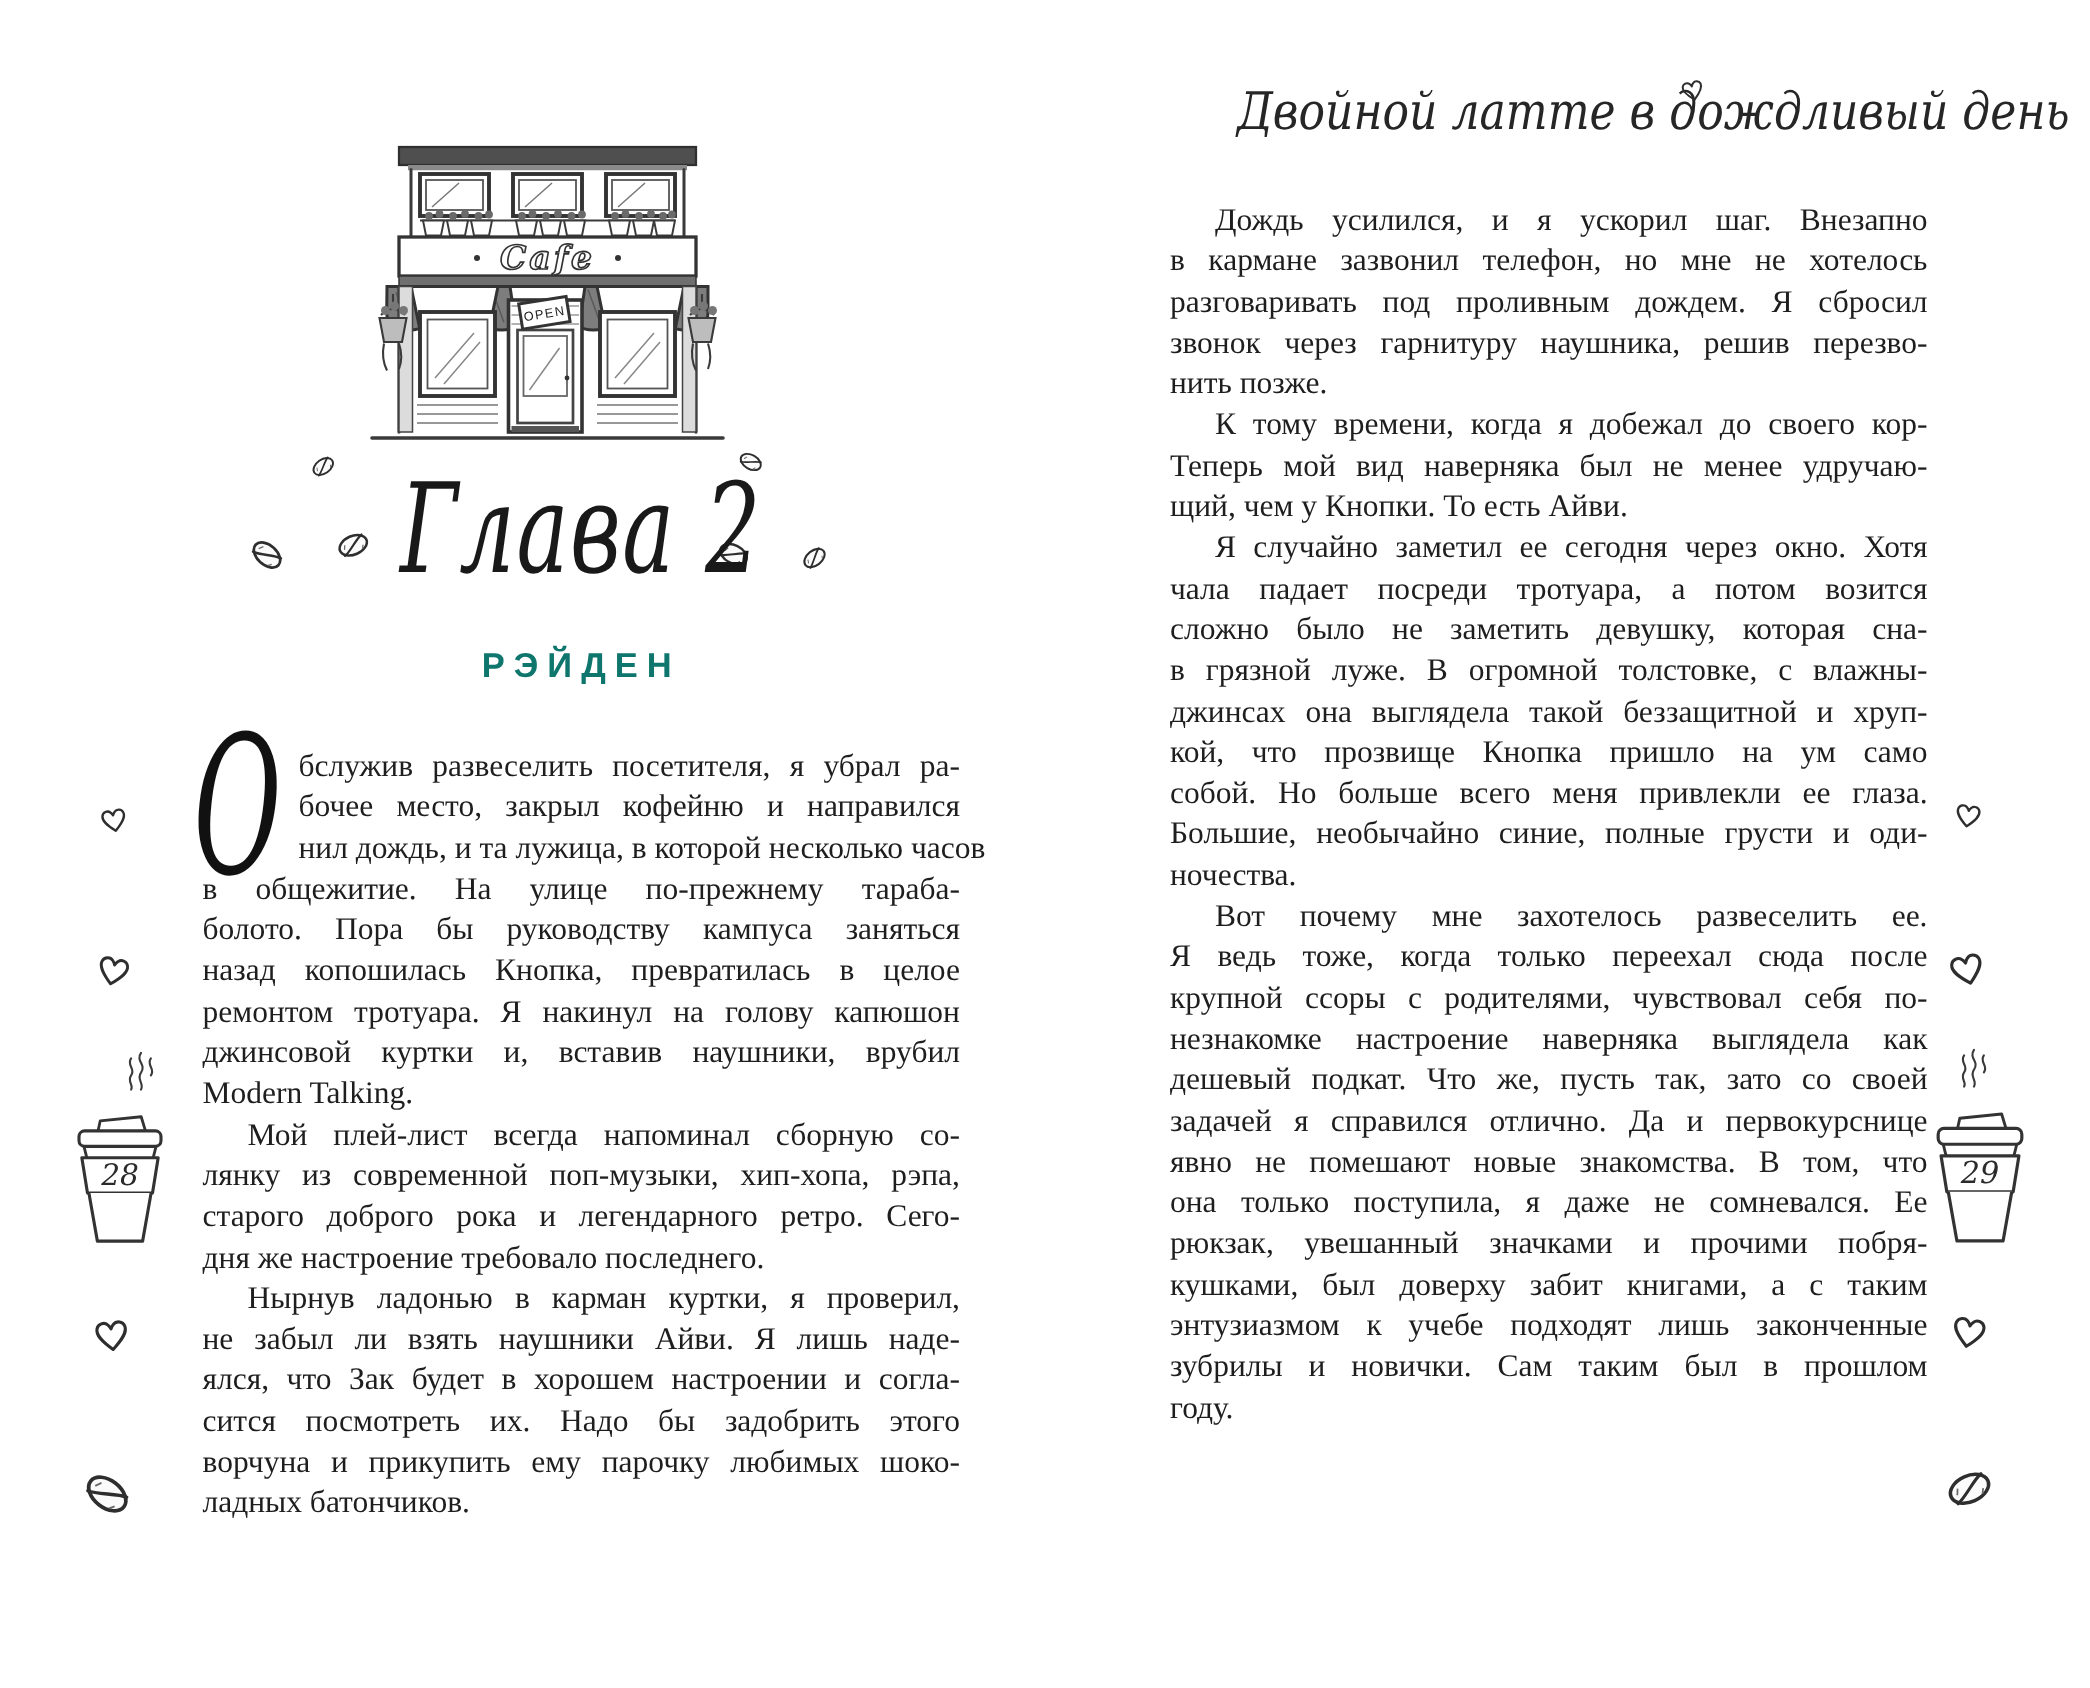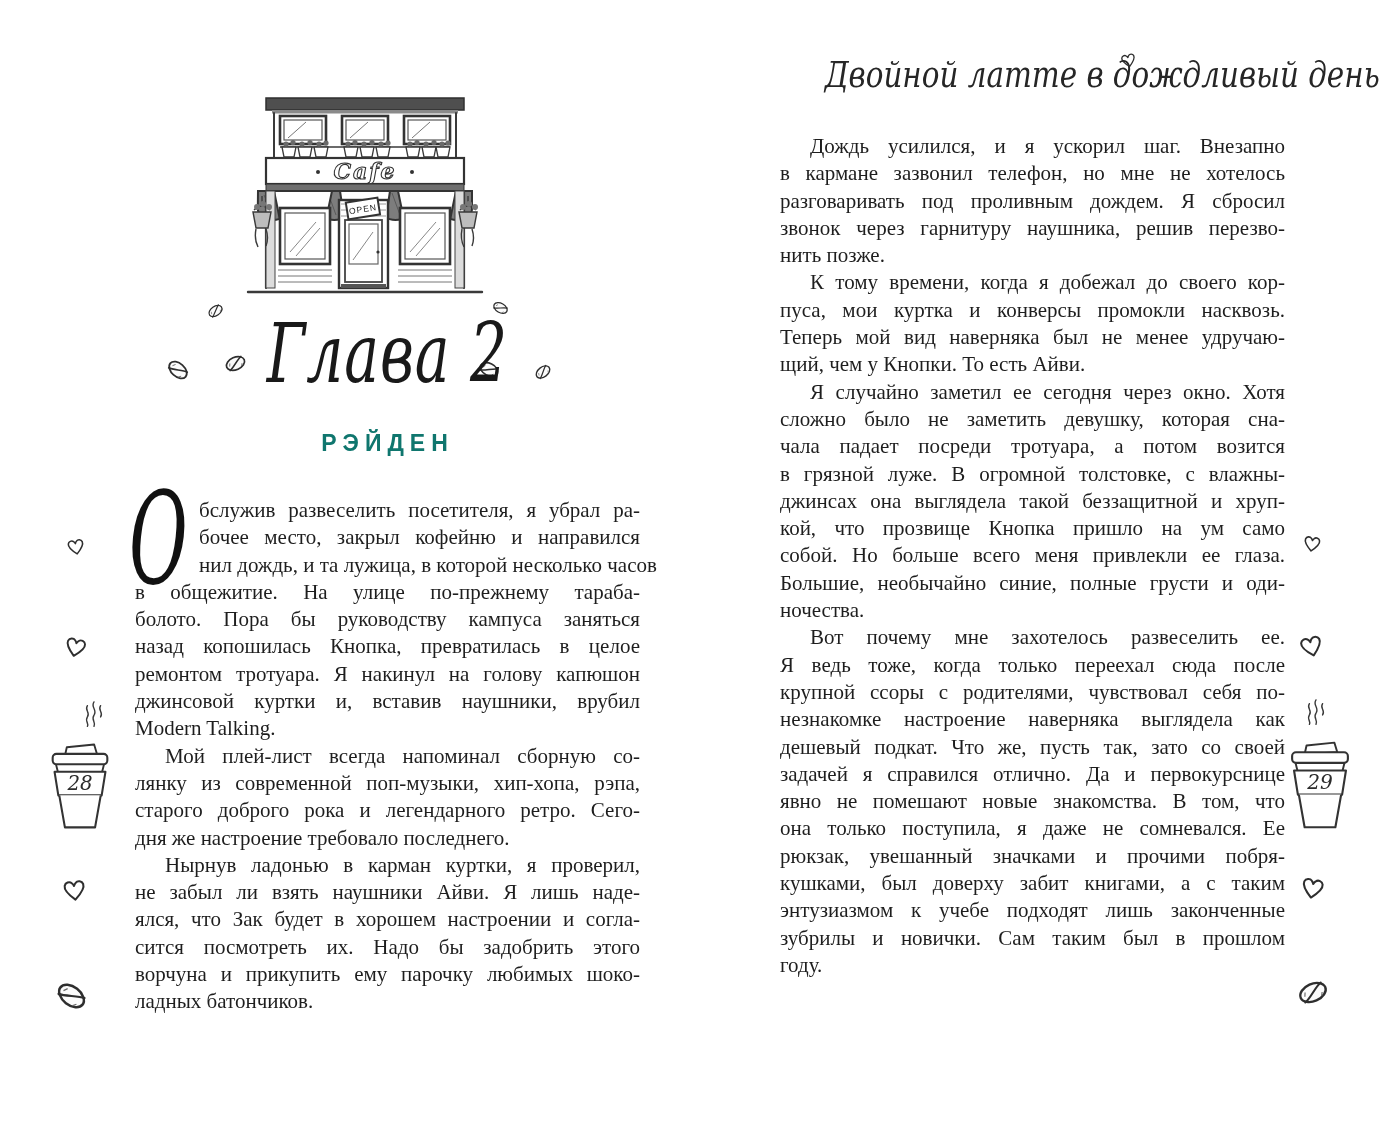--- a/index.html
+++ b/index.html
@@ -273,28 +273,27 @@
     <div class="body-text" id="right-body">
         <div class="para">
           <div class="line indent">Дождь усилился, и я ускорил шаг. Внезапно</div>
           <div class="line">в кармане зазвонил телефон, но мне не хотелось</div>
           <div class="line">разговаривать под проливным дождем. Я сбросил</div>
           <div class="line">звонок через гарнитуру наушника, решив перезво-</div>
           <div class="line last">нить позже.</div>
         </div>
         <div class="para">
           <div class="line indent">К тому времени, когда я добежал до своего кор-</div>
-          <div class="line">пуса, мои куртка и конверсы промокли насквозь.</div>
           <div class="line">Теперь мой вид наверняка был не менее удручаю-</div>
           <div class="line last">щий, чем у Кнопки. То есть Айви.</div>
         </div>
         <div class="para">
           <div class="line indent">Я случайно заметил ее сегодня через окно. Хотя</div>
+          <div class="line">чала падает посреди тротуара, а потом возится</div>
           <div class="line">сложно было не заметить девушку, которая сна-</div>
-          <div class="line">чала падает посреди тротуара, а потом возится</div>
           <div class="line">в грязной луже. В огромной толстовке, с влажны-</div>
           <div class="line">джинсах она выглядела такой беззащитной и хруп-</div>
           <div class="line">кой, что прозвище Кнопка пришло на ум само</div>
           <div class="line">собой. Но больше всего меня привлекли ее глаза.</div>
           <div class="line">Большие, необычайно синие, полные грусти и оди-</div>
           <div class="line last">ночества.</div>
         </div>
         <div class="para">
           <div class="line indent">Вот почему мне захотелось развеселить ее.</div>
           <div class="line">Я ведь тоже, когда только переехал сюда после</div>

